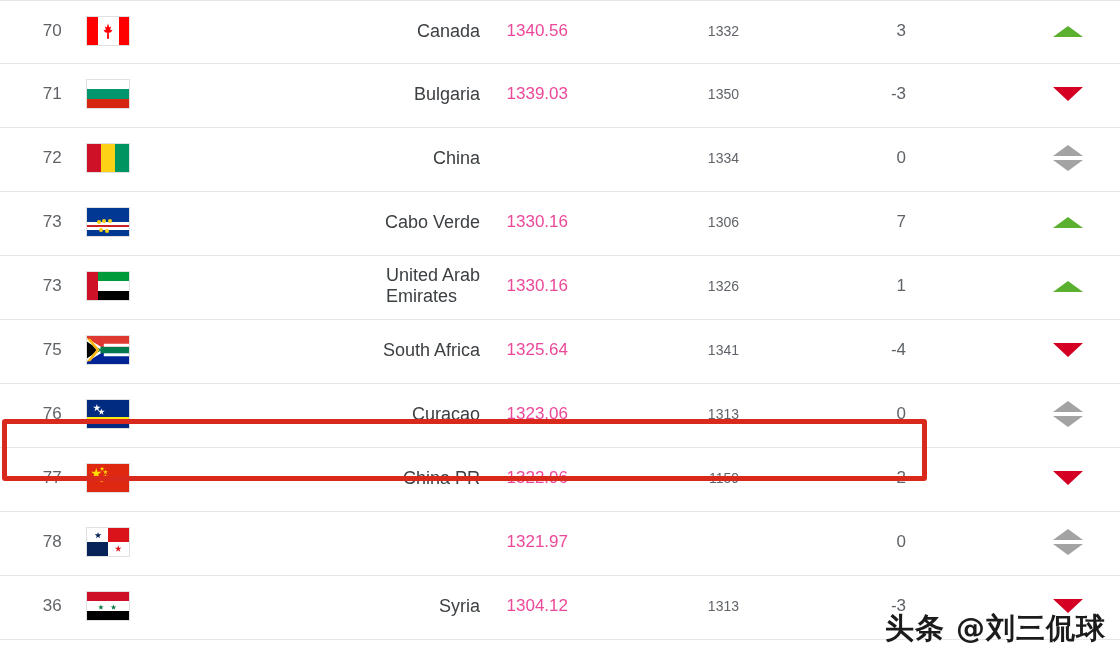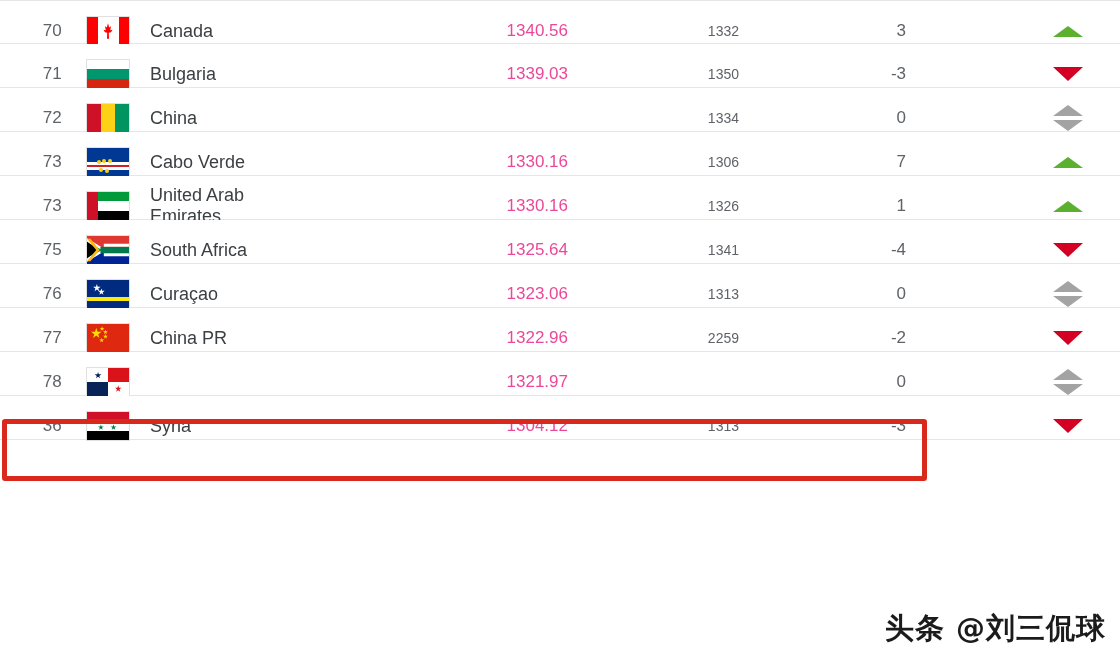--- a/index.html
+++ b/index.html
@@ -9,34 +9,34 @@
     font-family:"Liberation Sans","DejaVu Sans",sans-serif;
     overflow:hidden;
     position:relative;
   }
   .ranking-table{
     width:1120px;
     position:relative;
   }
   .row{
     position:relative;
-    height:44px;
+    height:64px;
     box-sizing:border-box;
     border-bottom:1px solid #e6e6e6;
     background:#fff;
   }
   .row:last-child{border-bottom:1px solid #e6e6e6;}
   .row.first{border-top:1px solid #e6e6e6;}
 
   .cell{position:absolute;top:0;height:60px;display:flex;align-items:center;}
 
   .c-rank{left:0;width:62px;justify-content:flex-end;
     font-size:17px;color:#5f6368;letter-spacing:.2px;}
   .c-flag{left:86px;width:58px;justify-content:flex-start;}
-  .c-name{left:150px;width:330px;justify-content:flex-start;
+  .c-name{left:150px;width:330px;justify-content:flex-end;
     font-size:18px;color:#3c4043;line-height:21px;}
   .c-name span{display:block;}
   .c-points{left:420px;width:148px;justify-content:flex-end;
     font-size:17px;color:#ec4899;}
   .c-prev{left:600px;width:139px;justify-content:flex-end;
     font-size:14px;color:#5f6368;}
   .c-change{left:770px;width:136px;justify-content:flex-end;
     font-size:17px;color:#5f6368;}
   .c-trend{left:1040px;width:56px;justify-content:center;}
 
@@ -289,21 +289,21 @@
           <i style="left:38%;top:36%;width:5px;height:5px;background:#ffde00;clip-path:polygon(50% 0,61% 35%,98% 35%,68% 57%,79% 91%,50% 70%,21% 91%,32% 57%,2% 35%,39% 35%)"></i>
           <i style="left:29%;top:49%;width:5px;height:5px;background:#ffde00;clip-path:polygon(50% 0,61% 35%,98% 35%,68% 57%,79% 91%,50% 70%,21% 91%,32% 57%,2% 35%,39% 35%)"></i>
         </span>
       </div>
       <div class="cell c-name">
         <div>
           <span>China PR</span>
         </div>
       </div>
       <div class="cell c-points">1322.96</div>
-      <div class="cell c-prev">2259</div>
+      <div class="cell c-prev">1159</div>
       <div class="cell c-change">-2</div>
       <div class="cell c-trend">
         <span class="tri-down"></span>
       </div>
     </div>
     <div class="row">
       <div class="cell c-rank">78</div>
       <div class="cell c-flag">
         <span class="flag">
           <i style="left:0;top:0;width:50%;height:50%;background:#fff"></i>

